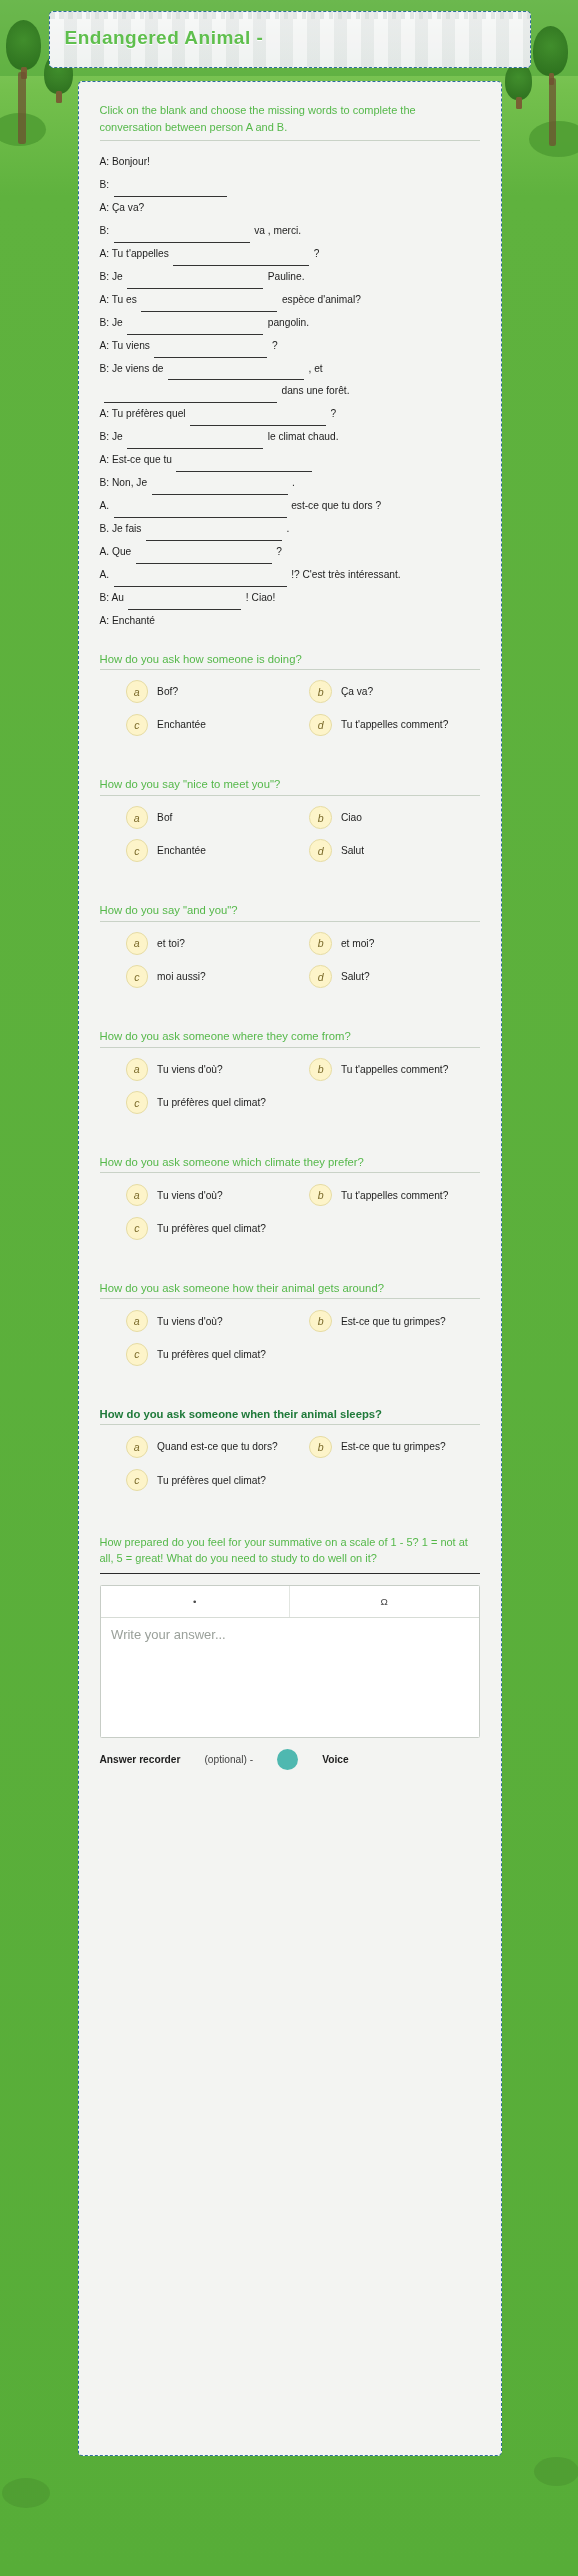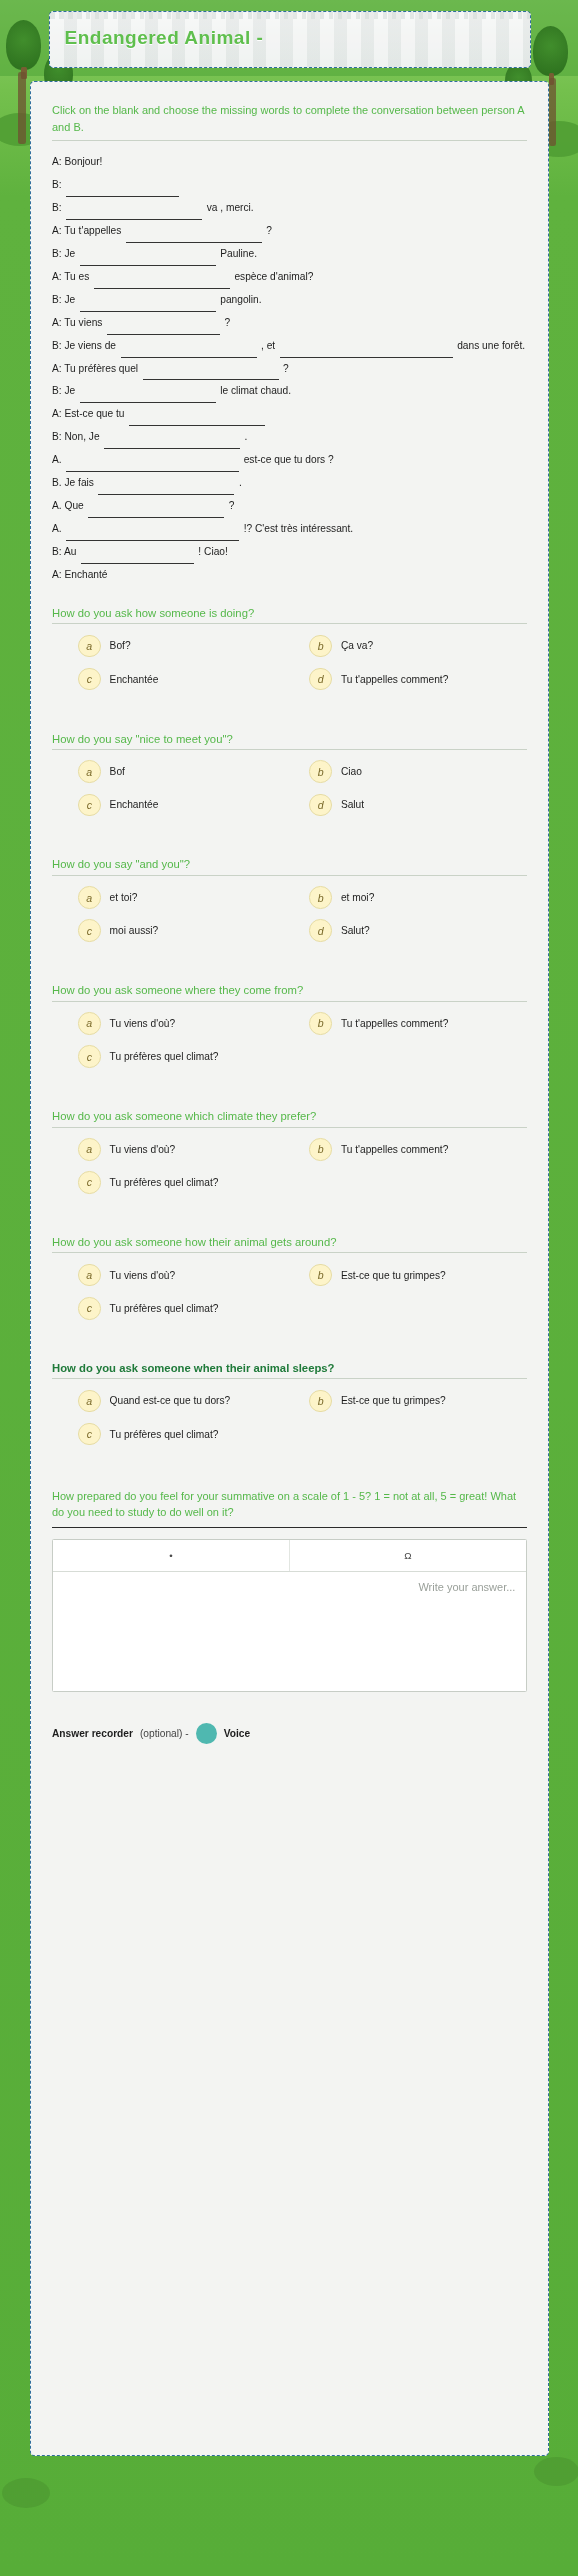--- a/index.html
+++ b/index.html
@@ -82,21 +82,21 @@
     line-height: 1.32;
     font-weight: bold;
     letter-spacing: 0.5px;
     text-shadow: 0 0.8px 0 #fff;
   }
 
   
   .main-card {
     position: relative;
     margin: 13.6px auto 0;
-    width: 519px;
+    width: 424px;
     min-height: 2375px;
     background: #f3f4f2;
     border: 1.5px dashed #2f6f9e;
     border-radius: 4.5px;
     padding: 19.6px 21px 26px;
   }
 
   .section { margin-bottom: 4.5px; }
 
   .prompt {
@@ -191,28 +191,27 @@
     font-size: 9.8px;
     color: #4a4a4a;
     border-right: 0.8px solid #e2e6e1;
     cursor: pointer;
   }
   .tb-cell:last-child { border-right: none; }
   .editor-area {
     height: 119px;
     padding: 9px 10.6px;
     color: #9aa09a;
-    font-size: 11px;
-    text-align: right;
+    font-size: 13px;
   }
   .recorder {
-    margin-top: 31px;
+    margin-top: 11px;
     display: flex;
     align-items: center;
-    gap: 7px;
+    gap: 24px;
     font-size: 10.2px;
     color: #1d1d1d;
   }
   .recorder .lbl-strong { font-weight: bold; }
   .recorder .lbl-opt { color: #444; text-align: right; }
   .rec-circle {
     width: 21px; height: 21px; border-radius: 50%;
     background: #4fb8b0;
     cursor: pointer;
   }
@@ -253,20 +252,23 @@
 
   <div class="convo" id="convo">
       <div class="cline">
         <span class="seg">A: Bonjour!</span>
       </div>
       <div class="cline">
         <span class="seg">B:</span>
         <span class="blank w-md"></span>
       </div>
       <div class="cline">
+        <span class="seg">A: Ça va?</span>
+      </div>
+      <div class="cline">
         <span class="seg">B:</span>
         <span class="blank w-lg"></span>
         <span class="seg">va , merci.</span>
       </div>
       <div class="cline">
         <span class="seg">A: Tu t'appelles</span>
         <span class="blank w-lg"></span>
         <span class="seg">?</span>
       </div>
       <div class="cline">

